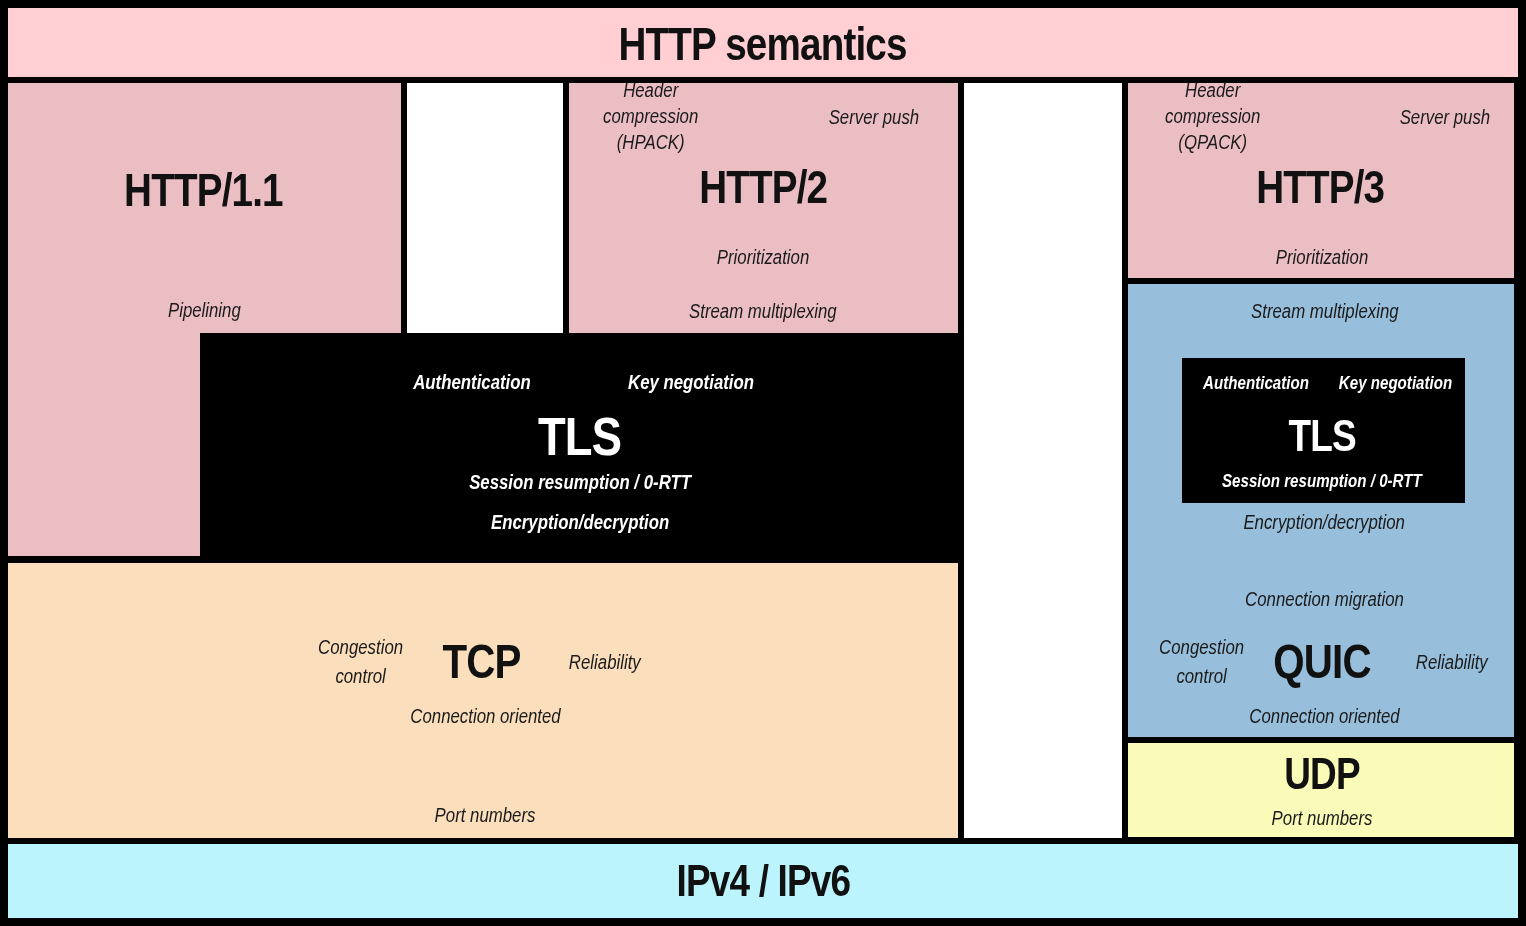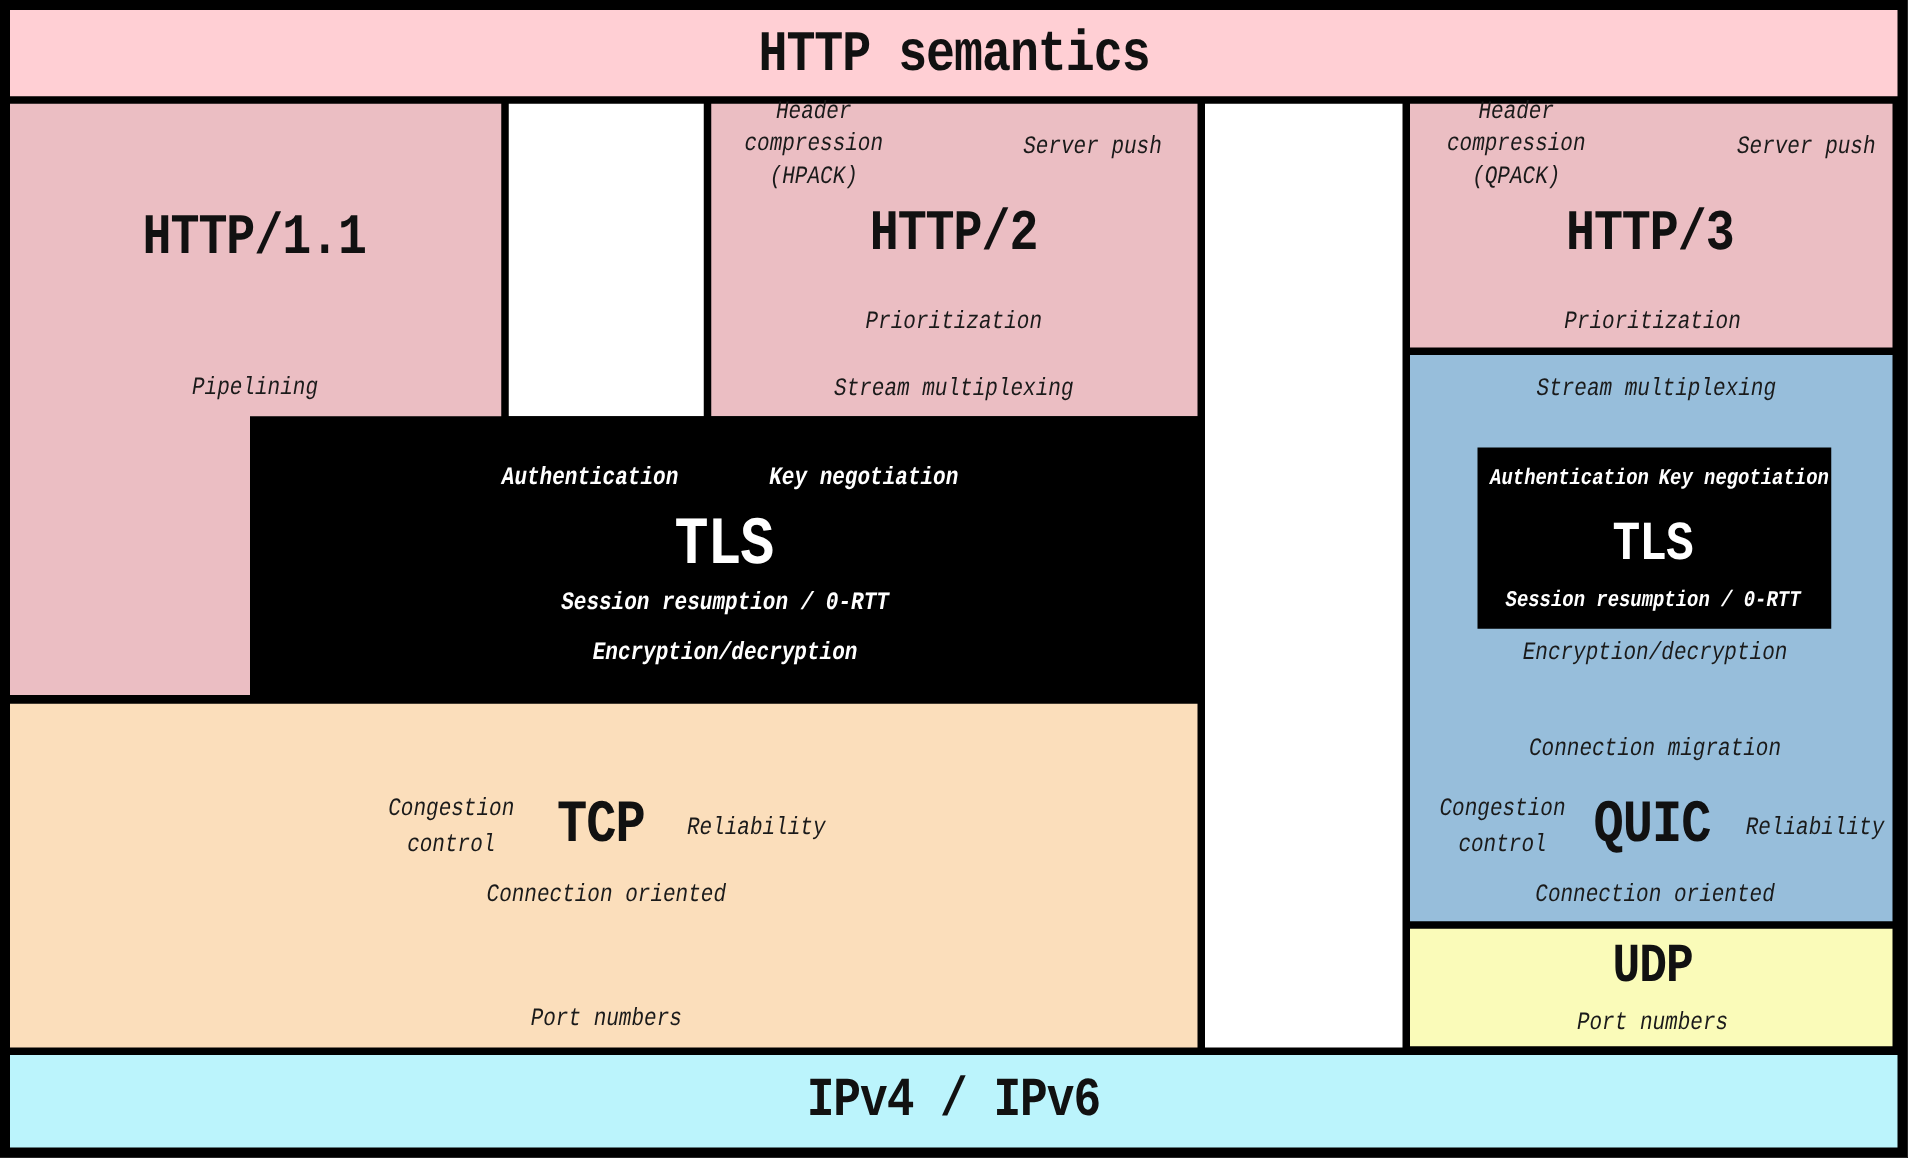--- a/index.html
+++ b/index.html
@@ -1,19 +1,19 @@
 <!DOCTYPE html>
 <html><head>
 <meta charset="utf-8">
 <style>
   html,body { margin:0; padding:0; background:#444; }
   .canvas {
     position:relative; width:1526px; height:926px;
     background:#000000; overflow:hidden;
-    font-family:Liberation Mono, monospace;
+    font-family:Liberation Sans, sans-serif;
     color:#1a1a1a;
   }
   .box { position:absolute; }
   .bg-sem   { background:#ffcfd4; }
   .bg-pink  { background:#ebbec3; }
   .bg-white { background:#ffffff; }
   .bg-black { background:#000000; }
   .bg-tcp   { background:#fbdebb; }
   .bg-quic  { background:#97bedb; }
   .bg-udp   { background:#fafbb9; }

